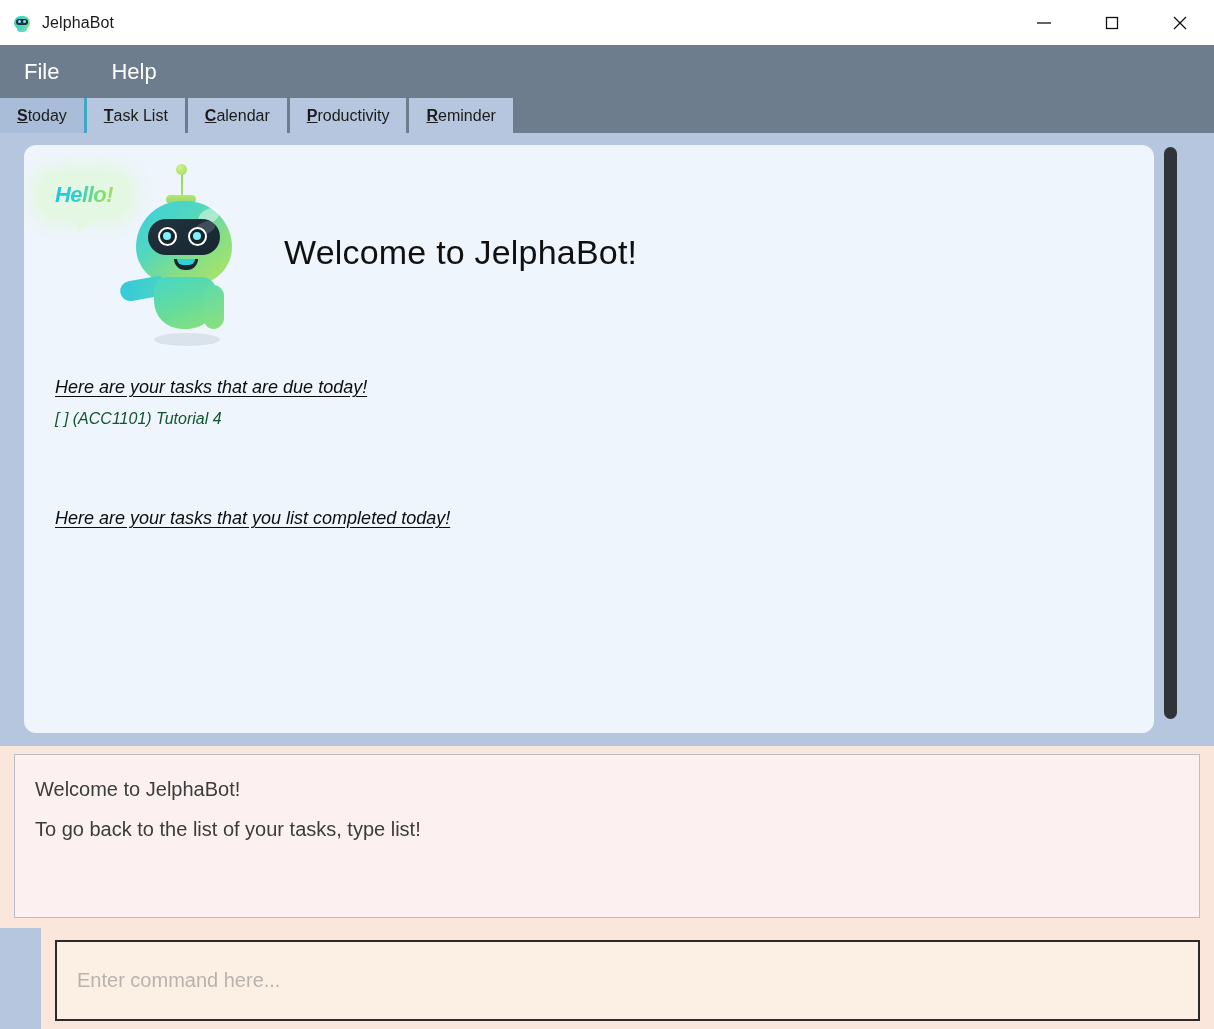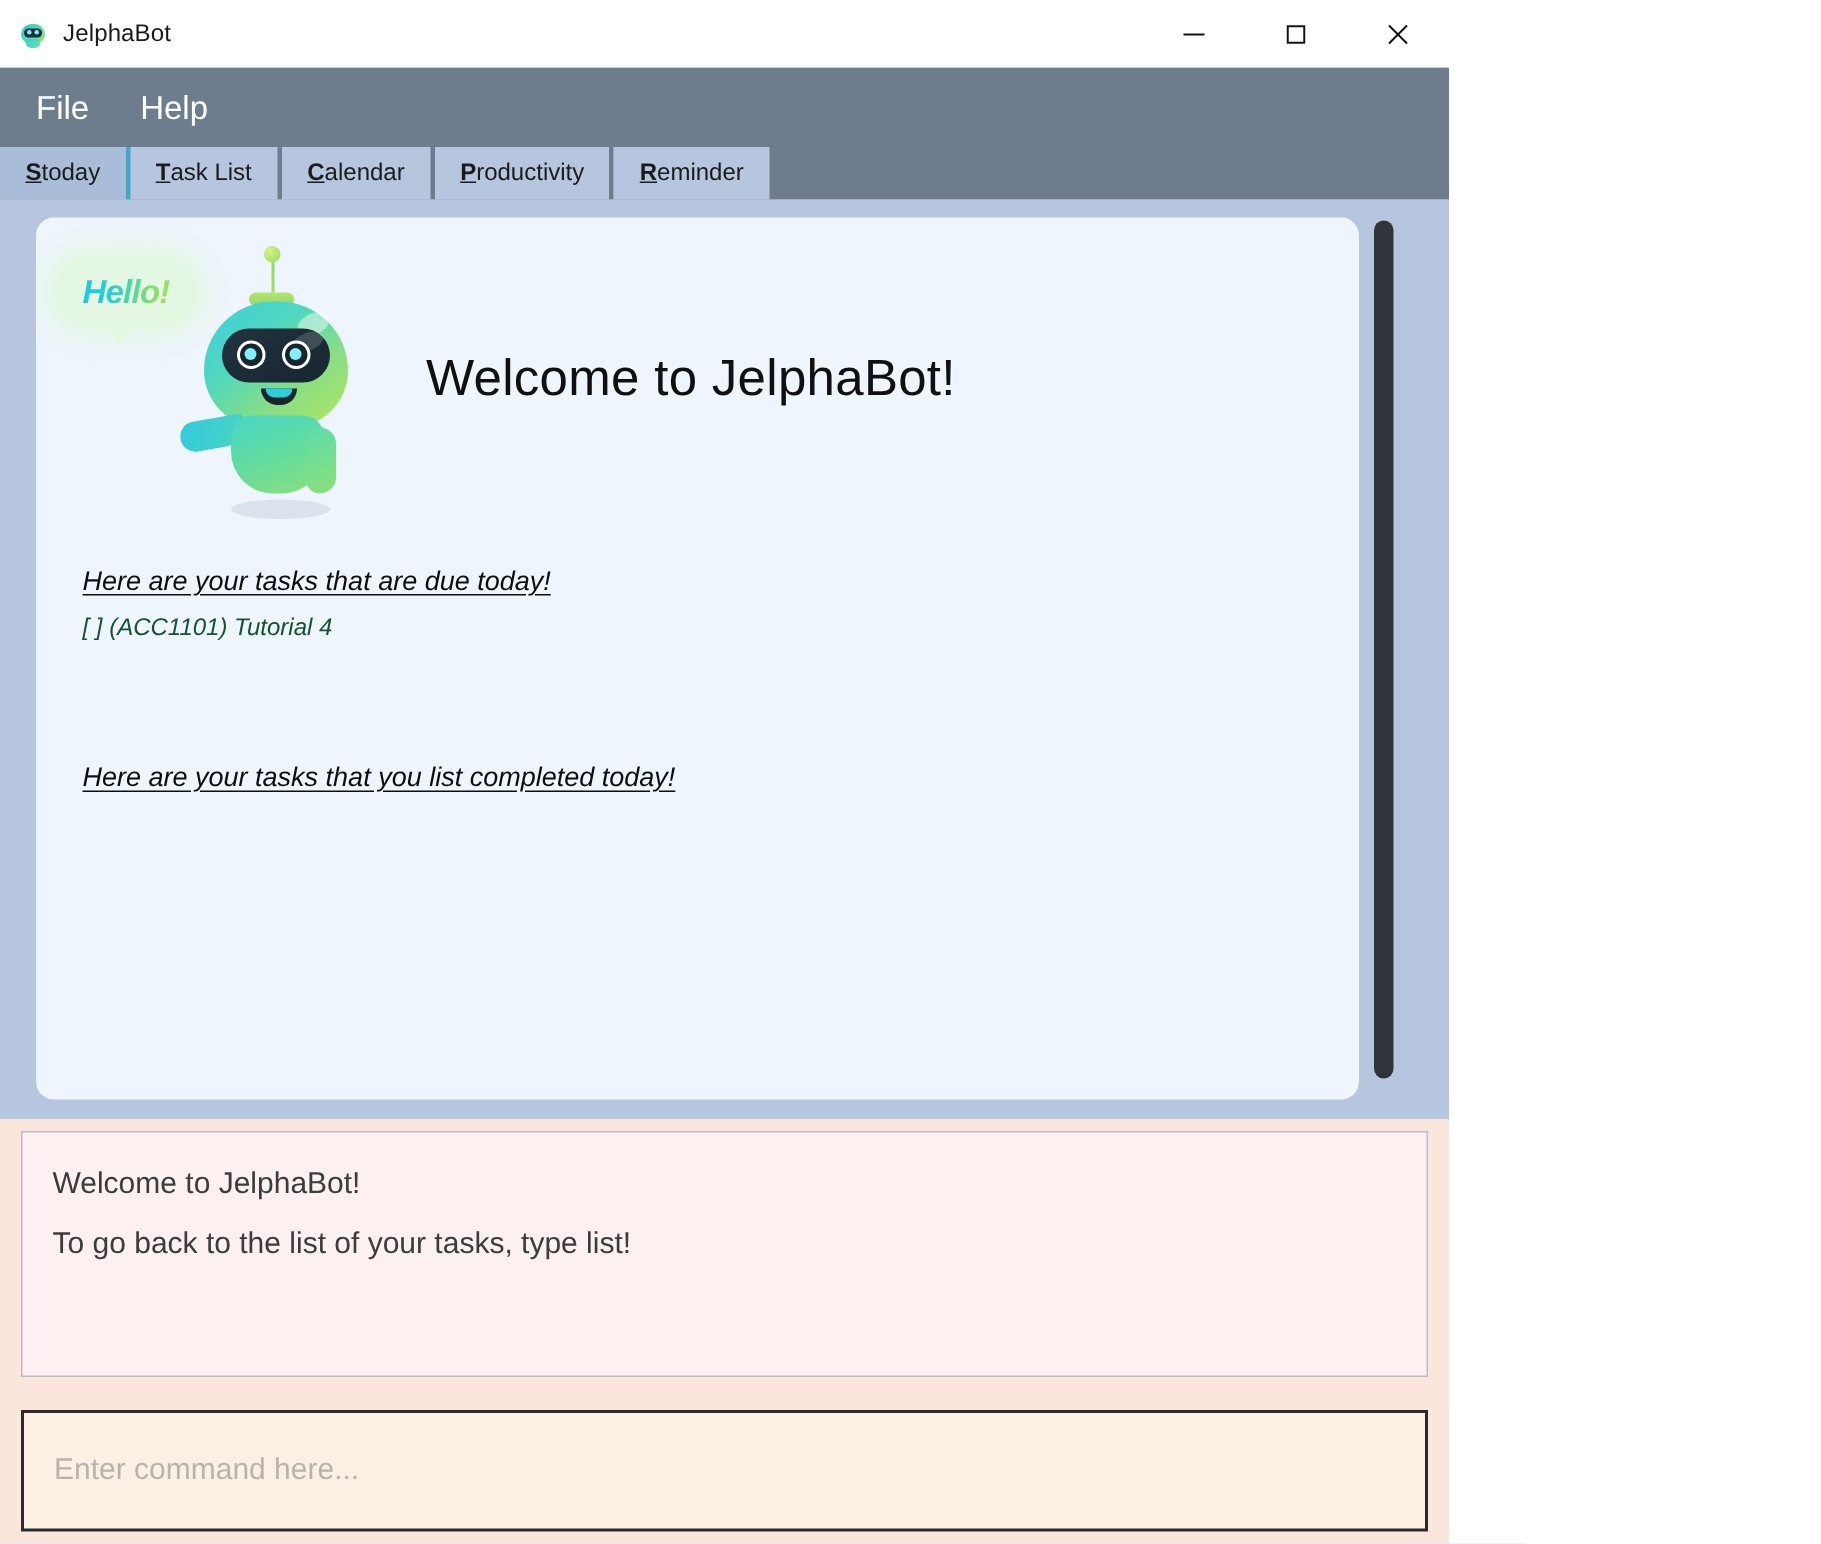--- a/index.html
+++ b/index.html
@@ -6,21 +6,21 @@
   html, body {
     width: 1214px;
     height: 1029px;
     overflow: hidden;
     font-family: "Liberation Sans", sans-serif;
     background: #ffffff;
   }
 
   #app {
     position: relative;
-    width: 966px;
+    width: 1214px;
     height: 1029px;
     background: #b6c6de;
     display: flex;
     flex-direction: column;
   }
 
   
   .titlebar {
     height: 45px;
     background: #ffffff;
@@ -90,21 +90,21 @@
   .win-btn svg { display: block; }
 
   
   .menubar {
     flex: 0 0 53px;
     height: 53px;
     background: #6d7d8d;
     display: flex;
     align-items: center;
     padding-left: 24px;
-    gap: 34px;
+    gap: 52px;
   }
   .menu-item {
     color: #ffffff;
     font-size: 22px;
     line-height: 1;
     white-space: nowrap;
   }
 
   
   .tabstrip {
@@ -367,20 +367,21 @@
     color: #3c3c3c;
     line-height: 40px;
     white-space: nowrap;
   }
 
   
   .input-region {
     flex: 1 1 auto;
     background: #fbe6dc;
     padding: 12px 14px 8px 14px;
+    margin-left: 41px;
   }
   .command-input {
     width: 100%;
     height: 100%;
     background: #fcefe4;
     border: 2px solid #2b2b2b;
     font-family: "Liberation Sans", sans-serif;
     font-size: 20px;
     color: #3c3c3c;
     padding: 0 20px;

